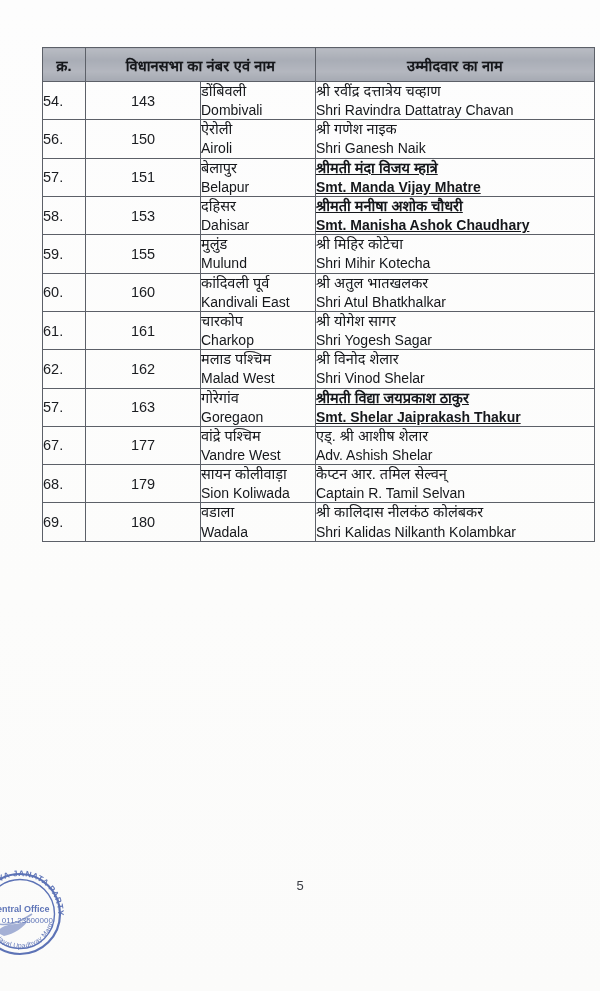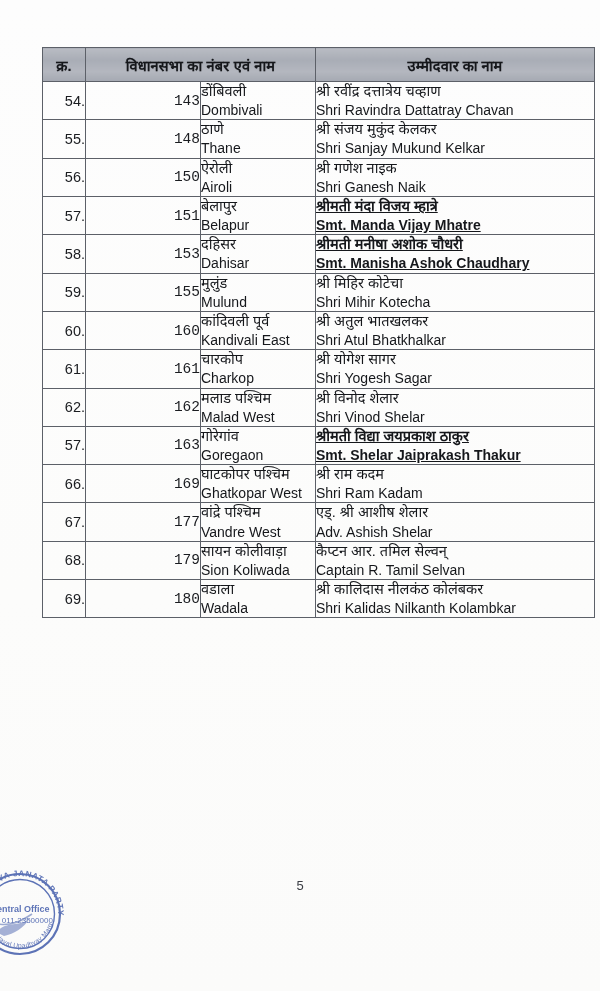--- a/index.html
+++ b/index.html
@@ -49,35 +49,34 @@
     height: 33px;
     text-align: center;
     font-weight: bold;
     font-size: 14.5px;
     color: #15171b;
     letter-spacing: .2px;
     text-shadow: 0 0 1px rgba(0,0,0,.25);
   }
   th.h-sr   { width: 42px; }
   th.h-ac   { width: 229px; }
-  th.h-cand { width: 278px; font-family: Liberation Serif, serif; }
+  th.h-cand { width: 278px; }
 
   
   td.c-sr {
     width: 42px;
-    text-align: right;
+    text-align: left;
     font-size: 14.5px;
     color: #1a1c20;
   }
   td.c-num {
     width: 40px;
-    text-align: right;
+    text-align: center;
     font-size: 14.5px;
     color: #1a1c20;
-    font-family: Liberation Mono, monospace;
   }
   td.c-ac {
     width: 189px;
     padding: 3px 0 4px 7px;
   }
   td.c-cand {
     width: 278px;
     padding: 3px 0 4px 9px;
   }
 
@@ -143,32 +142,20 @@
             <td class="c-ac">
               <div class="dev">डोंबिवली</div>
               <div class="eng">Dombivali</div>
             </td>
             <td class="c-cand">
               <div class="dev">श्री रवींद्र दत्तात्रेय चव्हाण</div>
               <div class="eng">Shri Ravindra Dattatray Chavan</div>
             </td>
           </tr>
           <tr>
-            <td class="c-sr">55.</td>
-            <td class="c-num">148</td>
-            <td class="c-ac">
-              <div class="dev">ठाणे</div>
-              <div class="eng">Thane</div>
-            </td>
-            <td class="c-cand">
-              <div class="dev">श्री संजय मुकुंद केलकर</div>
-              <div class="eng">Shri Sanjay Mukund Kelkar</div>
-            </td>
-          </tr>
-          <tr>
             <td class="c-sr">56.</td>
             <td class="c-num">150</td>
             <td class="c-ac">
               <div class="dev">ऐरोली</div>
               <div class="eng">Airoli</div>
             </td>
             <td class="c-cand">
               <div class="dev">श्री गणेश नाइक</div>
               <div class="eng">Shri Ganesh Naik</div>
             </td>
@@ -248,32 +235,20 @@
           <tr class="bold">
             <td class="c-sr">57.</td>
             <td class="c-num">163</td>
             <td class="c-ac">
               <div class="dev">गोरेगांव</div>
               <div class="eng">Goregaon</div>
             </td>
             <td class="c-cand">
               <div class="dev">श्रीमती विद्या जयप्रकाश ठाकुर</div>
               <div class="eng">Smt. Shelar Jaiprakash Thakur</div>
-            </td>
-          </tr>
-          <tr>
-            <td class="c-sr">66.</td>
-            <td class="c-num">169</td>
-            <td class="c-ac">
-              <div class="dev">घाटकोपर पश्चिम</div>
-              <div class="eng">Ghatkopar West</div>
-            </td>
-            <td class="c-cand">
-              <div class="dev">श्री राम कदम</div>
-              <div class="eng">Shri Ram Kadam</div>
             </td>
           </tr>
           <tr>
             <td class="c-sr">67.</td>
             <td class="c-num">177</td>
             <td class="c-ac">
               <div class="dev">वांद्रे पश्चिम</div>
               <div class="eng">Vandre West</div>
             </td>
             <td class="c-cand">

